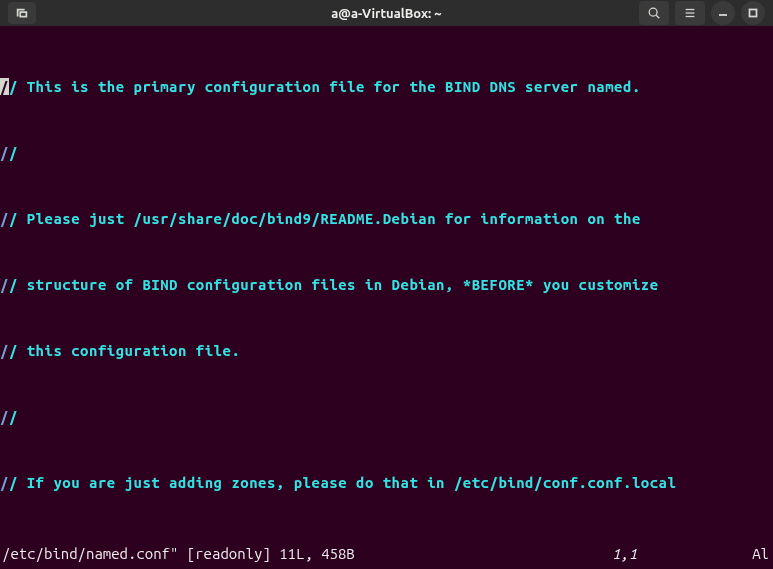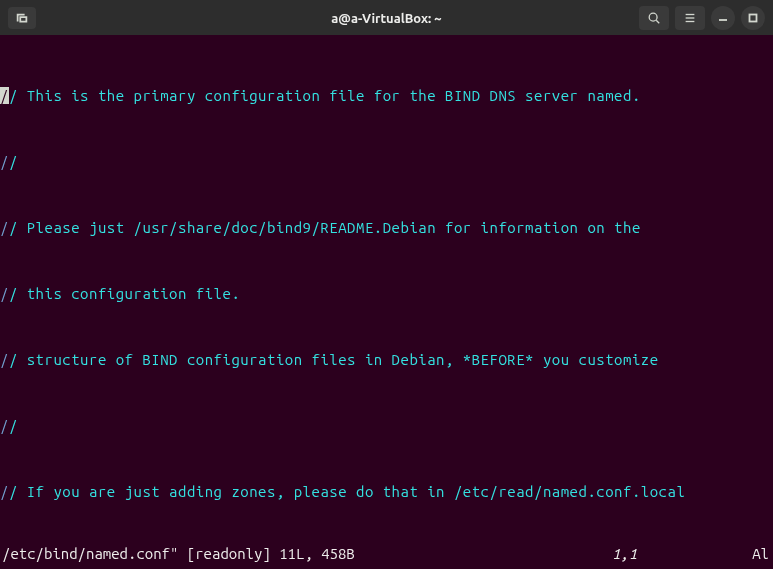--- a/index.html
+++ b/index.html
@@ -10,21 +10,21 @@
     body {
       width: 773px;
       height: 569px;
       background: #2c001e;
       font-family: "Ubuntu Mono", "DejaVu Sans Mono", monospace;
       font-size: 15px;
       overflow: hidden;
       color: #d3d7cf;
     }
     .titlebar {
-      height: 35px;
+      height: 26px;
       background: #2d2d2d;
       display: flex;
       align-items: center;
       padding: 0 8px;
       position: relative;
     }
     .titlebar-left {
       display: flex;
       align-items: center;
       gap: 4px;
@@ -94,20 +94,21 @@
       stroke-width: 1.8;
     }
     .terminal {
       padding: 6px 0 0 0;
       line-height: 22px;
       letter-spacing: 0.5px;
       white-space: pre;
     }
     .line {
       height: 22px;
+      font-weight: bold;
     }
     .comment-prefix {
       color: #729fcf;
     }
     .comment-text {
       color: #34e2e2;
     }
     .cursor {
       background: #d3d7cf;
       color: #2c001e;
@@ -171,24 +172,24 @@
           <rect x="1.5" y="1.5" width="7" height="7"></rect>
         </svg>
     </div>
   </div>
 </div>
 
 <div class="terminal">
   <div class="line"><span class="cursor">/</span><span class="comment-text">/ This is the primary configuration file for the BIND DNS server named.</span></div>
   <div class="line"><span class="comment-prefix">/</span><span class="comment-text">/</span></div>
   <div class="line"><span class="comment-prefix">/</span><span class="comment-text">/ Please just /usr/share/doc/bind9/README.Debian for information on the</span></div>
+  <div class="line"><span class="comment-prefix">/</span><span class="comment-text">/ structure of BIND configuration files in Debian, *BEFORE* you customize</span></div>
   <div class="line"><span class="comment-prefix">/</span><span class="comment-text">/ this configuration file.</span></div>
-  <div class="line"><span class="comment-prefix">/</span><span class="comment-text">/ structure of BIND configuration files in Debian, *BEFORE* you customize</span></div>
   <div class="line"><span class="comment-prefix">/</span><span class="comment-text">/</span></div>
-  <div class="line"><span class="comment-prefix">/</span><span class="comment-text">/ If you are just adding zones, please do that in /etc/read/named.conf.local</span></div>
+  <div class="line"><span class="comment-prefix">/</span><span class="comment-text">/ If you are just adding zones, please do that in /etc/bind/conf.conf.local</span></div>
   <div class="line"></div>
   
   
   
   
   
   
   
   
   

